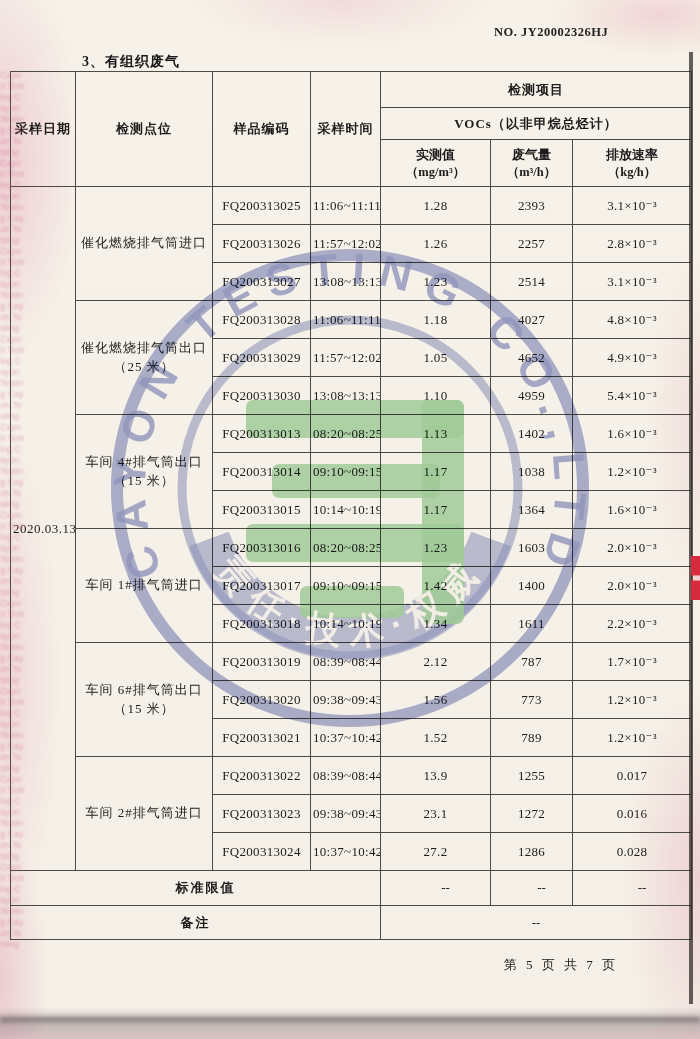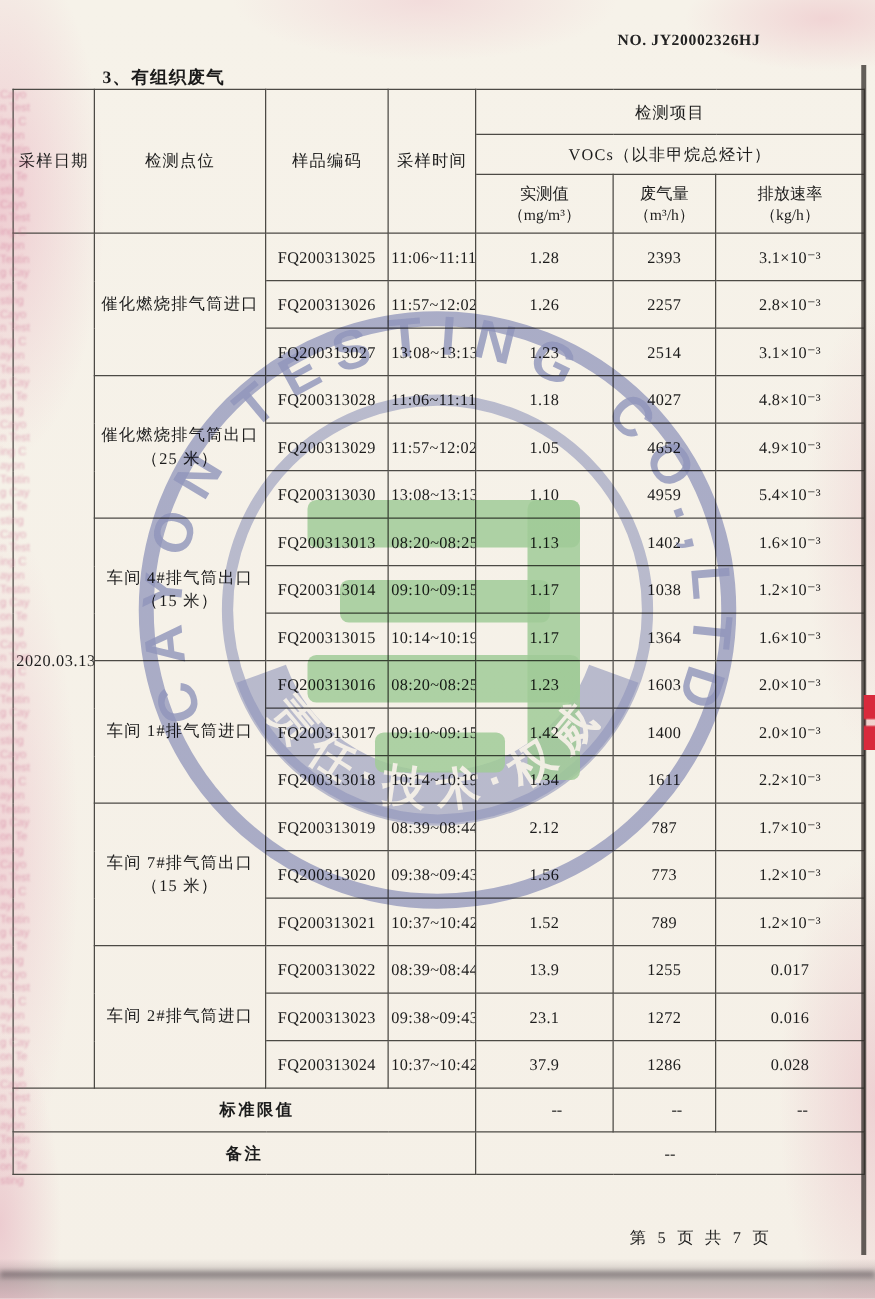--- a/index.html
+++ b/index.html
@@ -32,35 +32,35 @@
     width:681px;border-collapse:collapse;table-layout:fixed;
     background:transparent;
   }
   .report th,.report td{
     border:1px solid #4c4a45;
     text-align:center;vertical-align:middle;
     padding:0 2px;
     font-size:13px;
     overflow:hidden;
   }
-  .report th{font-weight:normal;letter-spacing:1px;}
+  .report th{font-weight:bold;letter-spacing:1px;}
   .report .h1{height:36px;font-size:13.5px;}
   .report .h2{height:32px;font-size:13.5px;}
-  .report .h3 th{height:46px;font-weight:normal;letter-spacing:0;}
+  .report .h3 th{height:46px;font-weight:bold;letter-spacing:0;}
   .report .h3 .u{display:block;font-size:12.5px;letter-spacing:0;}
   .report tr.data td{height:37px;}
   .point-cell{line-height:1.45;letter-spacing:1px;}
   .date-cell{letter-spacing:.5px;margin-left:32px;}
   .num{letter-spacing:.3px;}
   .limit-row td{height:34px;font-weight:bold;letter-spacing:2px;padding-left:22px;}
   .remark-row td{height:33px;font-weight:bold;letter-spacing:2px;}
   .limit-row td.num,.remark-row td.num{font-weight:normal;letter-spacing:0;}
   .footer-page{
     position:absolute;left:0;top:956px;width:618px;
-    text-align:right;font-size:13px;letter-spacing:3px;color:#222;margin-top:25px;
+    text-align:right;font-size:13px;letter-spacing:3px;color:#222;
   }
   
   .bleed-strip{
     position:absolute;left:0;top:70px;width:24px;height:940px;
     overflow:hidden;
     font-family:"Liberation Sans",sans-serif;
     font-size:9px;line-height:11px;
     color:rgba(210,110,145,.5);
     filter:blur(1px);
     word-break:break-all;
@@ -226,21 +226,21 @@
     </tr>
     <tr class="data">
       <td class="num">FQ200313018</td>
       <td class="num">10:14~10:19</td>
       <td class="num">1.34</td>
       <td class="num">1611</td>
       <td class="num">2.2×10⁻³</td>
     </tr>
     <tr class="data">
       <td class="point-cell" rowspan="3">
-        <div>车间 7#排气筒出口</div>
+        <div>车间 6#排气筒出口</div>
         <div>（15 米）</div>
       </td>
       <td class="num">FQ200313019</td>
       <td class="num">08:39~08:44</td>
       <td class="num">2.12</td>
       <td class="num">787</td>
       <td class="num">1.7×10⁻³</td>
     </tr>
     <tr class="data">
       <td class="num">FQ200313020</td>
@@ -270,21 +270,21 @@
     <tr class="data">
       <td class="num">FQ200313023</td>
       <td class="num">09:38~09:43</td>
       <td class="num">23.1</td>
       <td class="num">1272</td>
       <td class="num">0.016</td>
     </tr>
     <tr class="data">
       <td class="num">FQ200313024</td>
       <td class="num">10:37~10:42</td>
-      <td class="num">37.9</td>
+      <td class="num">27.2</td>
       <td class="num">1286</td>
       <td class="num">0.028</td>
     </tr>
     <tr class="limit-row">
       <td colspan="4">标准限值</td>
       <td class="num">--</td>
       <td class="num">--</td>
       <td class="num">--</td>
     </tr>
     <tr class="remark-row">

